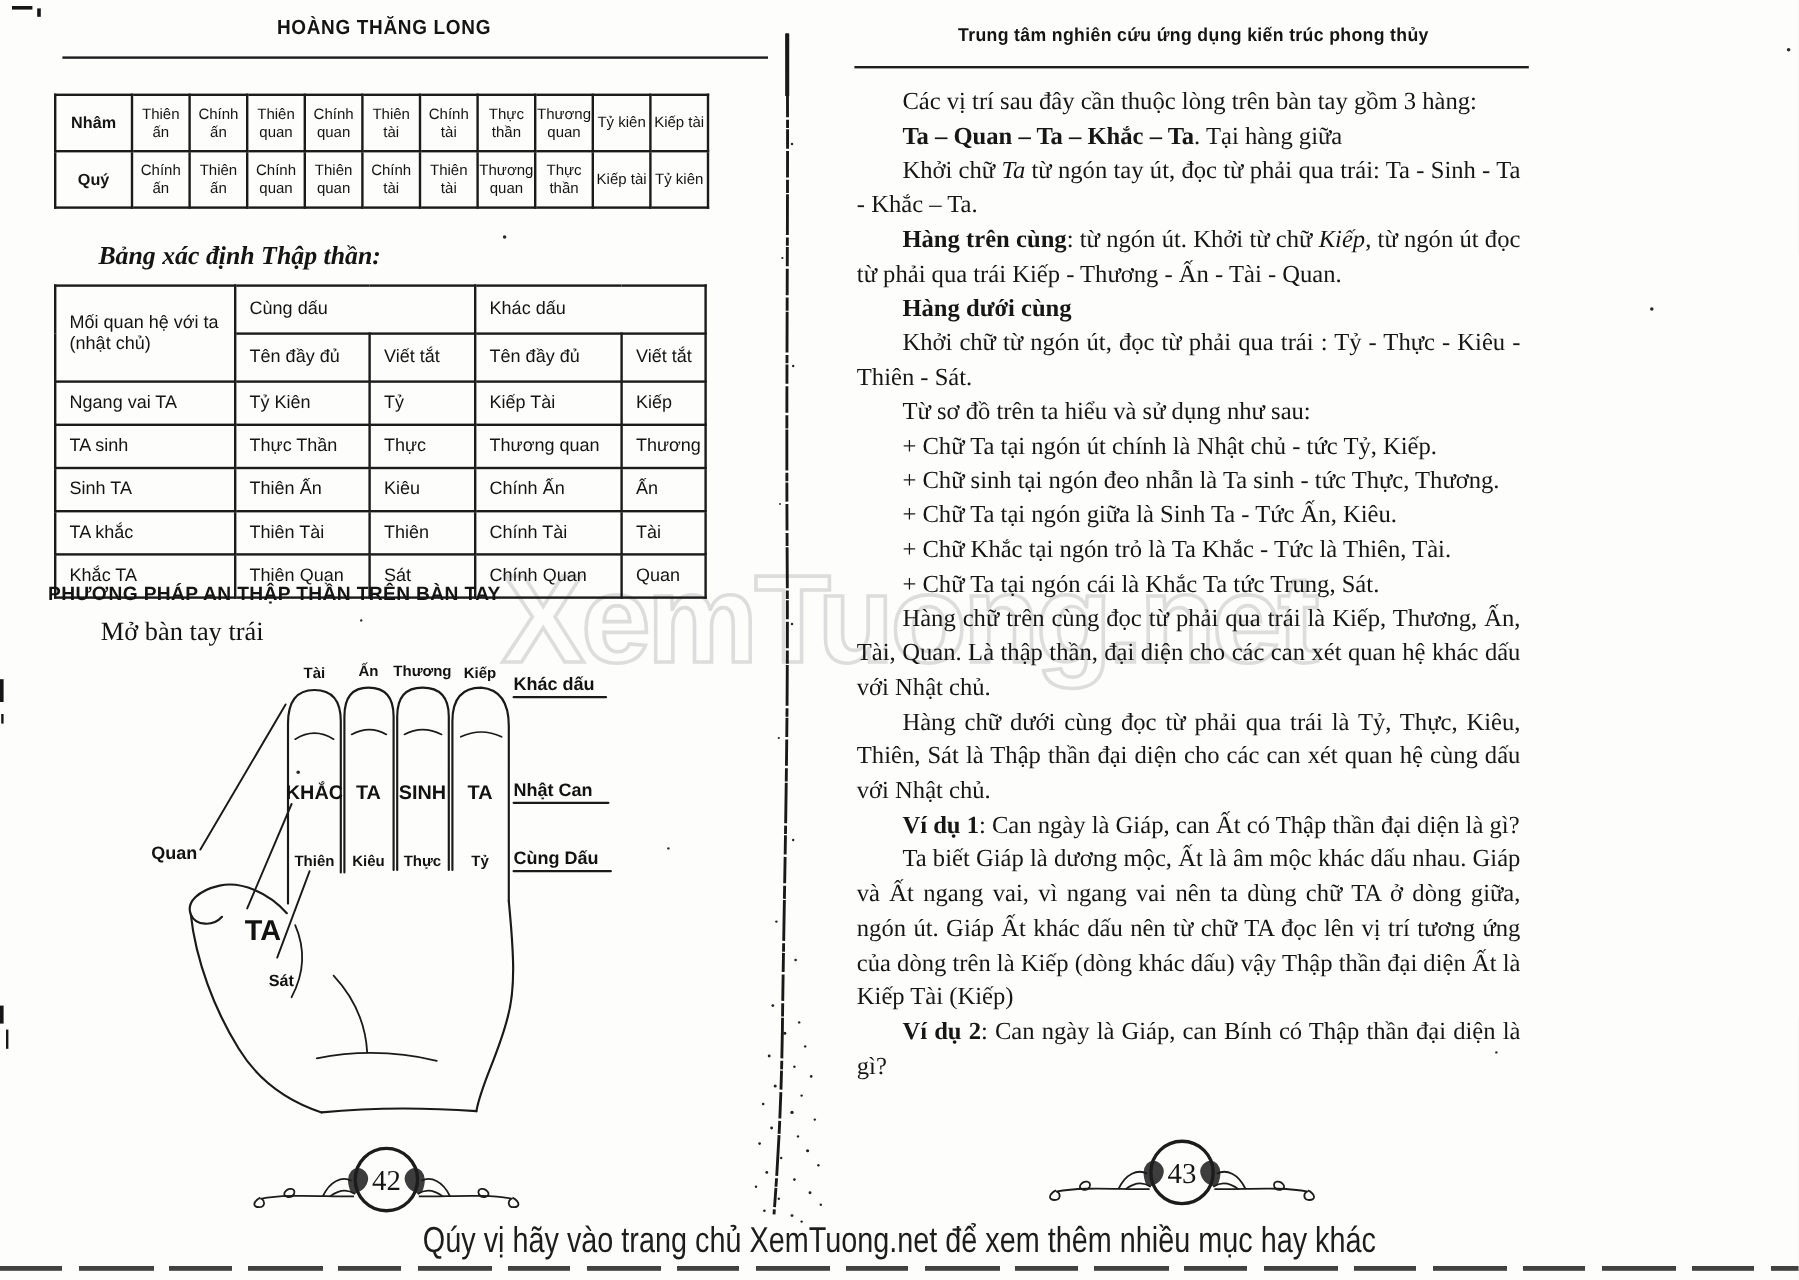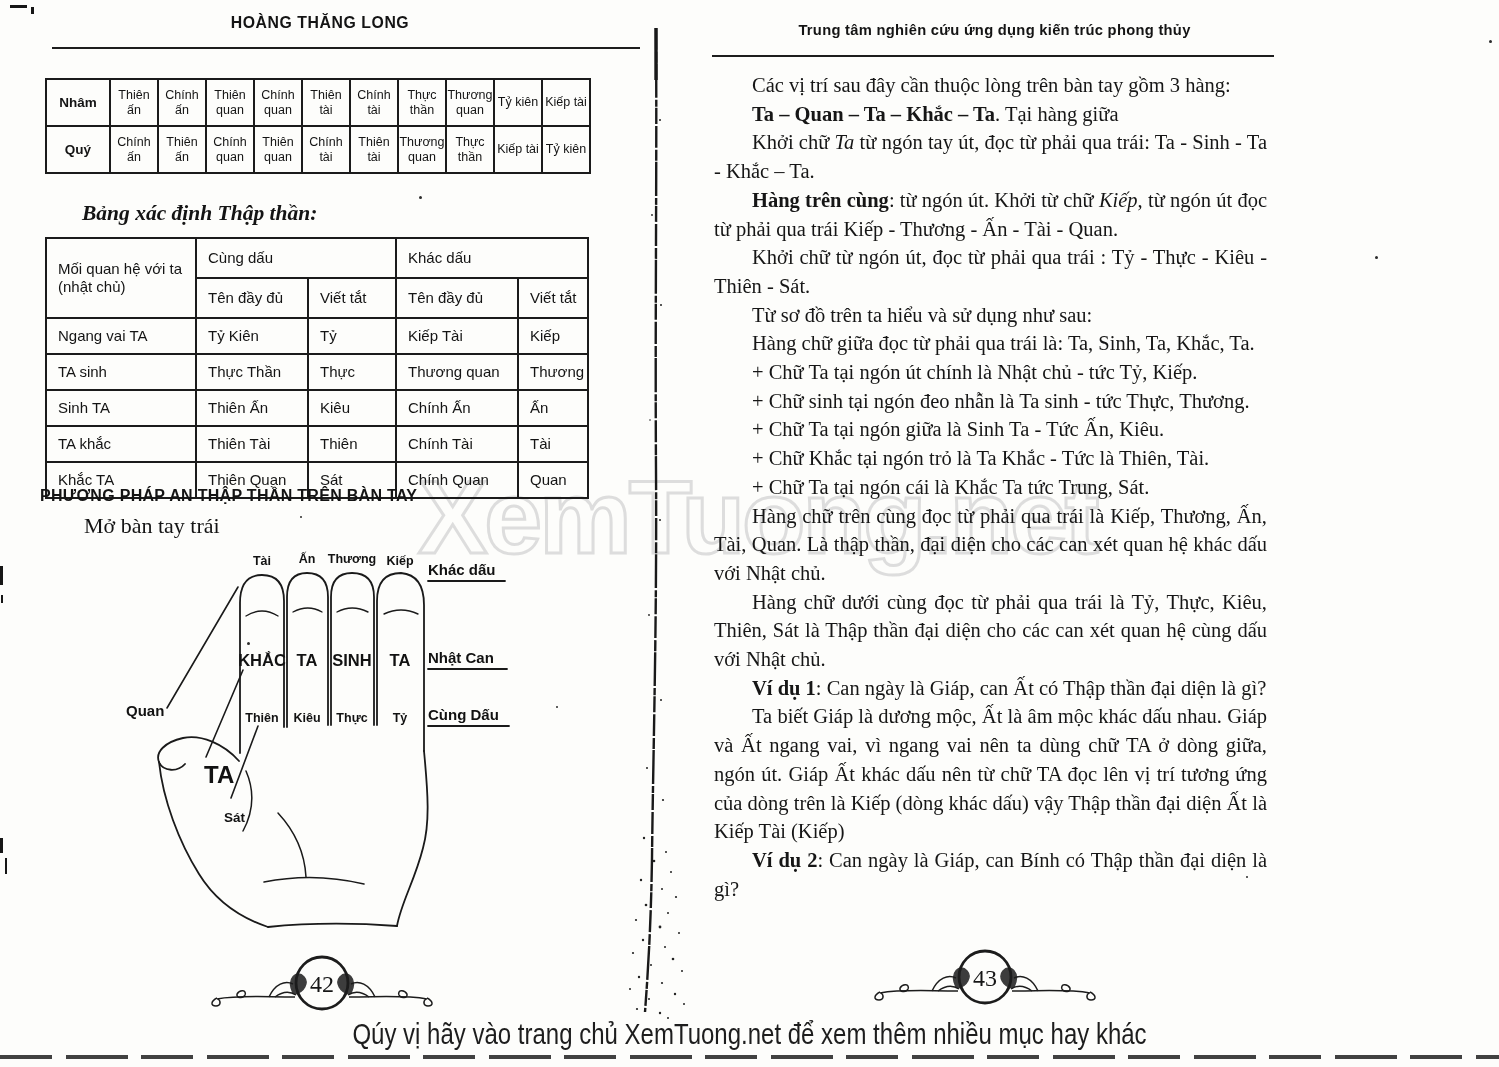--- a/index.html
+++ b/index.html
@@ -237,23 +237,23 @@
     <text x="115" y="41" text-anchor="middle">42</text>
   </svg>
 
   <div class="layer rp-header">Trung tâm nghiên cứu ứng dụng kiến trúc phong thủy</div>
   <div class="layer rp-rule"></div>
   <div class="layer rp-text">
       <p><span>Các vị trí sau đây cần thuộc lòng trên bàn tay gồm 3 hàng:</span></p>
       <p><span class="b">Ta – Quan – Ta – Khắc – Ta</span><span>. Tại hàng giữa</span></p>
       <p><span>Khởi chữ </span><span class="i">Ta</span><span> từ ngón tay út, đọc từ phải qua trái: Ta - Sinh - Ta - Khắc – Ta.</span></p>
       <p><span class="b">Hàng trên cùng</span><span>: từ ngón út. Khởi từ chữ </span><span class="i">Kiếp</span><span>, từ ngón út đọc từ phải qua trái Kiếp - Thương - Ấn - Tài - Quan.</span></p>
+      <p><span class="b">Hàng dưới cùng</span></p>
       <p><span>Khởi chữ từ ngón út, đọc từ phải qua trái : Tỷ - Thực - Kiêu - Thiên - Sát.</span></p>
       <p><span>Từ sơ đồ trên ta hiểu và sử dụng như sau:</span></p>
-      <p><span>Hàng chữ giữa đọc từ phải qua trái là: Ta, Sinh, Ta, Khắc, Ta.</span></p>
       <p><span>+ Chữ Ta tại ngón út chính là Nhật chủ - tức Tỷ, Kiếp.</span></p>
       <p><span>+ Chữ sinh tại ngón đeo nhẫn là Ta sinh - tức Thực, Thương.</span></p>
       <p><span>+ Chữ Ta tại ngón giữa là Sinh Ta - Tức Ấn, Kiêu.</span></p>
       <p><span>+ Chữ Khắc tại ngón trỏ là Ta Khắc - Tức là Thiên, Tài.</span></p>
       <p><span>+ Chữ Ta tại ngón cái là Khắc Ta tức Trung, Sát.</span></p>
       <p><span>Hàng chữ trên cùng đọc từ phải qua trái là Kiếp, Thương, Ấn, Tài, Quan. Là thập thần, đại diện cho các can xét quan hệ khác dấu với Nhật chủ.</span></p>
       <p><span>Hàng chữ dưới cùng đọc từ phải qua trái là Tỷ, Thực, Kiêu, Thiên, Sát là Thập thần đại diện cho các can xét quan hệ cùng dấu với Nhật chủ.</span></p>
       <p><span class="b">Ví dụ 1</span><span>: Can ngày là Giáp, can Ất có Thập thần đại diện là gì?</span></p>
       <p><span>Ta biết Giáp là dương mộc, Ất là âm mộc khác dấu nhau. Giáp và Ất ngang vai, vì ngang vai nên ta dùng chữ TA ở dòng giữa, ngón út. Giáp Ất khác dấu nên từ chữ TA đọc lên vị trí tương ứng của dòng trên là Kiếp (dòng khác dấu) vậy Thập thần đại diện Ất là Kiếp Tài (Kiếp)</span></p>
       <p><span class="b">Ví dụ 2</span><span>: Can ngày là Giáp, can Bính có Thập thần đại diện là gì?</span></p>

